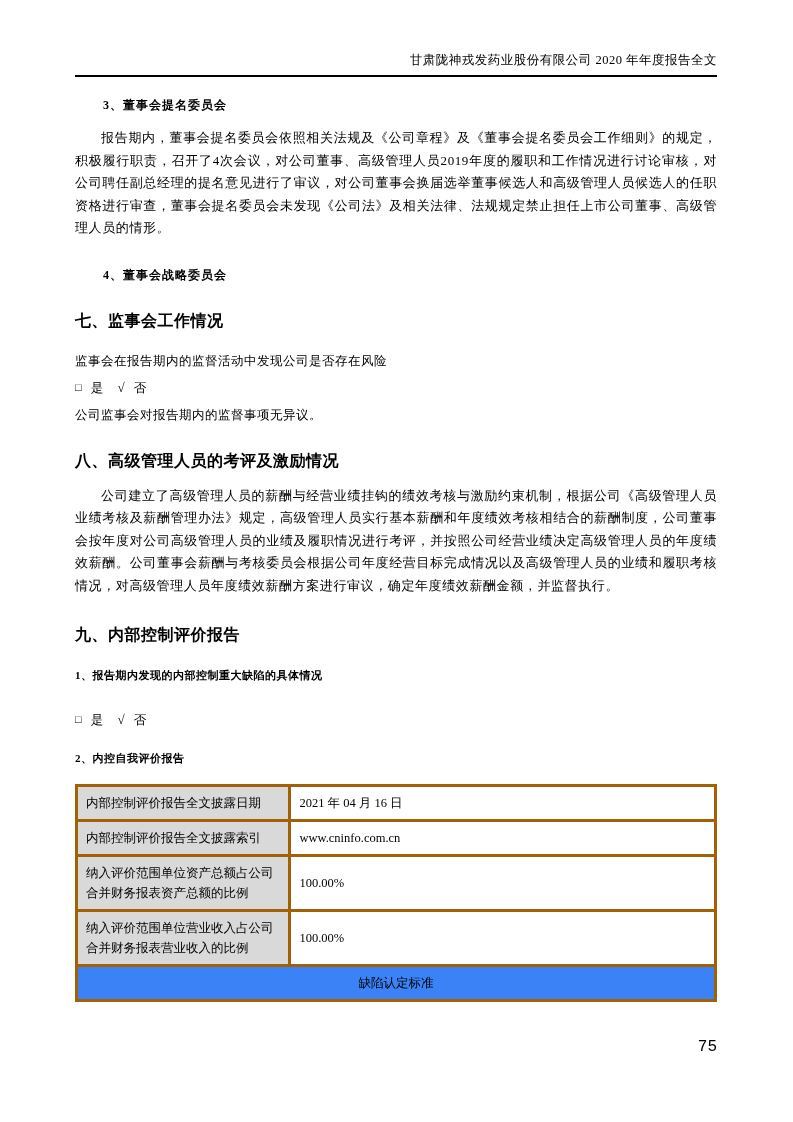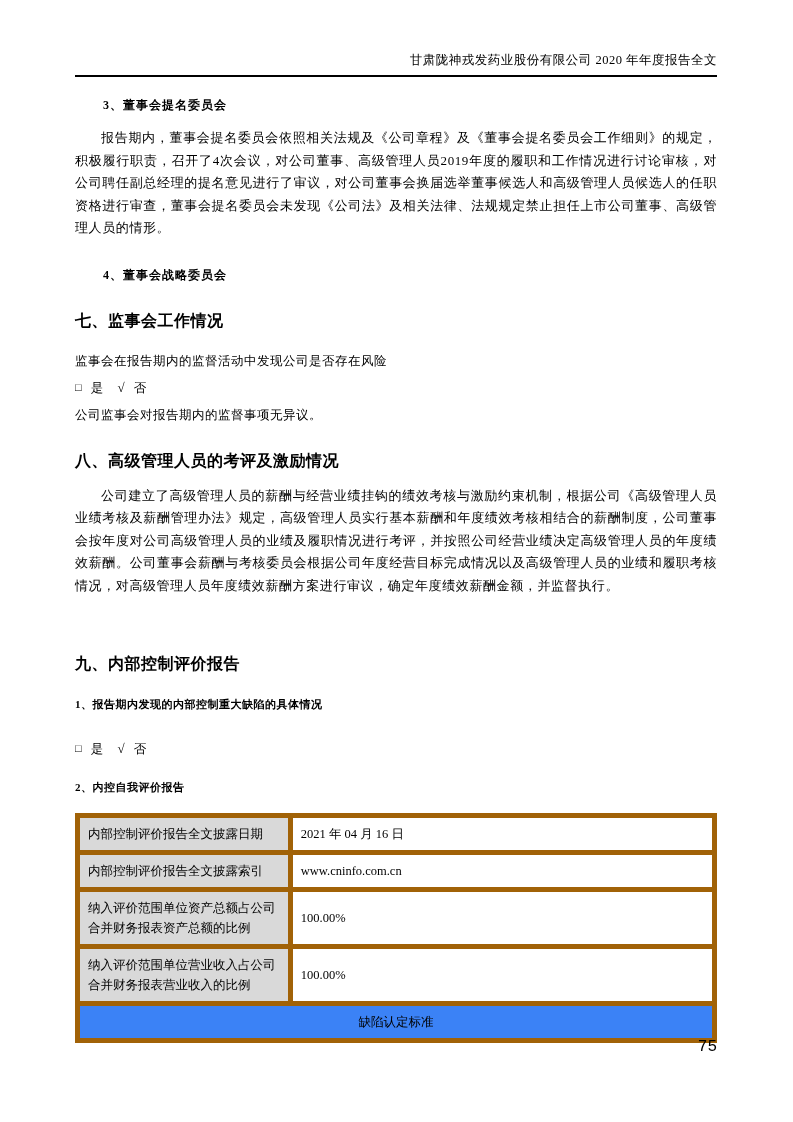--- a/index.html
+++ b/index.html
@@ -32,21 +32,21 @@
     font-weight: bold;
     letter-spacing: 1px;
   }
   .h-committee.second { margin-top: 27px; }
   .h-major {
     margin: 27px 0 0 0;
     font-size: 16px;
     font-weight: bold;
     letter-spacing: 0.5px;
   }
-  .h-major.mt-lg { margin-top: 57px; }
+  .h-major.mt-lg { margin-top: 28px; }
   .h-sub {
     margin: 22px 0 0 0;
     font-size: 11px;
     font-weight: bold;
     letter-spacing: 0.5px;
   }
   
   .para {
     margin: 13px 0 0 0;
     font-size: 13px;
@@ -71,21 +71,21 @@
   .answer-line .lbl:last-child { margin-right: 0; }
   
   .ic-table {
     width: 100%;
     margin-top: 18px;
     border-collapse: collapse;
     border: 2px solid #000;
     font-size: 12.5px;
   }
   .ic-table td {
-    border: 5px solid #a16207;
+    border: 3px solid #a16207;
     padding: 6px 8px;
     line-height: 20px;
     vertical-align: middle;
   }
   .ic-table td.t-label {
     width: 33.4%;
     background: #d9d9d9;
   }
   .ic-table td.t-value { background: #ffffff; }
   .ic-table td.t-value.num { text-align: left; }

